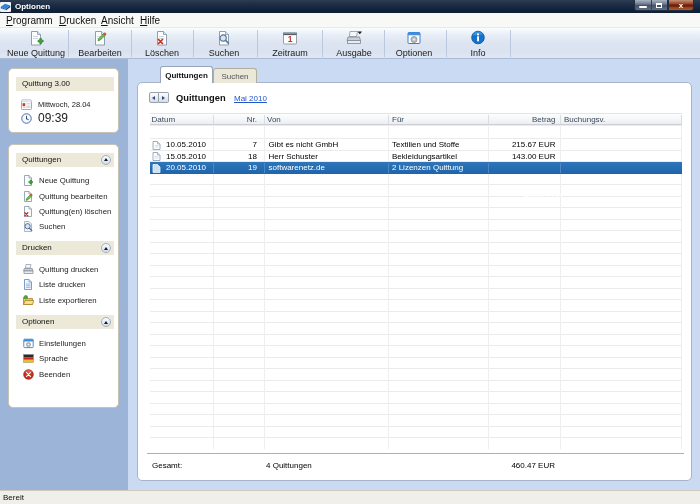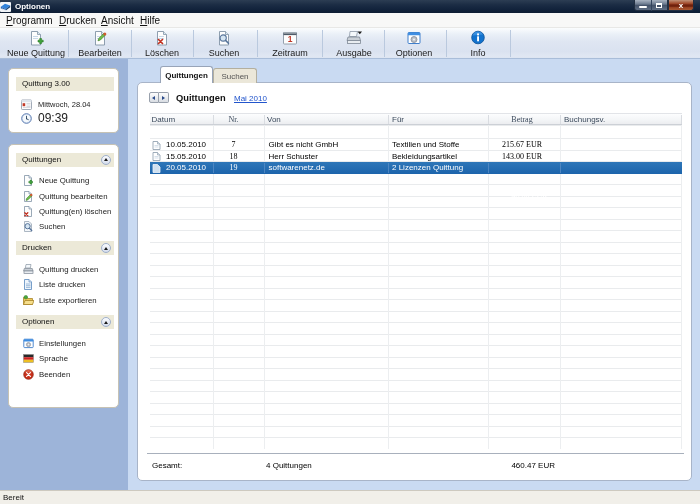--- a/index.html
+++ b/index.html
@@ -77,21 +77,21 @@
   background:linear-gradient(180deg,#fcfdfe 0%,#f3f5f7 60%,#ecedf0 100%);
   border-top:1px solid #e2e4e8; border-bottom:1px solid #ccd0d6; }
 .th { position:absolute; top:0; height:11px; line-height:11px; color:#3c4a5c; font-size:8px; }
 .hsep { position:absolute; top:1px; width:1px; height:9px; background:#d9dce1; }
 #tbody { position:absolute; left:0; top:12px; width:532px; height:324px;
   background:repeating-linear-gradient(180deg, transparent 0px, transparent 10.5px, #e9ebed 10.5px, #e9ebed 11.5px);
   background-position:0 3px; }
 .vline { position:absolute; top:0; bottom:0; width:1px; background:#eceef0; }
 .row { position:absolute; left:0; width:532px; height:11.5px; }
 .cell { position:absolute; top:0; height:11.5px; line-height:11.5px; font-size:8px; color:#000; white-space:nowrap; }
-.cellr { text-align:center;font-family:Liberation Serif, serif; }
+.cellr { text-align:right; }
 #selrow { background:linear-gradient(180deg,#2e76b8,#1d64ac); }
 #selrow .cell { color:#fff; }
 #selrow .vline { top:1px; bottom:1px; background:#4d86c2; }
 .docic { position:absolute; left:2px; top:1.5px; }
 
 
 #tfoot { position:absolute; left:9px; top:370px; width:537px; height:28px; border-top:1px solid #a8b0bc; }
 #tfoot .f { position:absolute; top:7px; font-size:8px; color:#000; }
 
 

